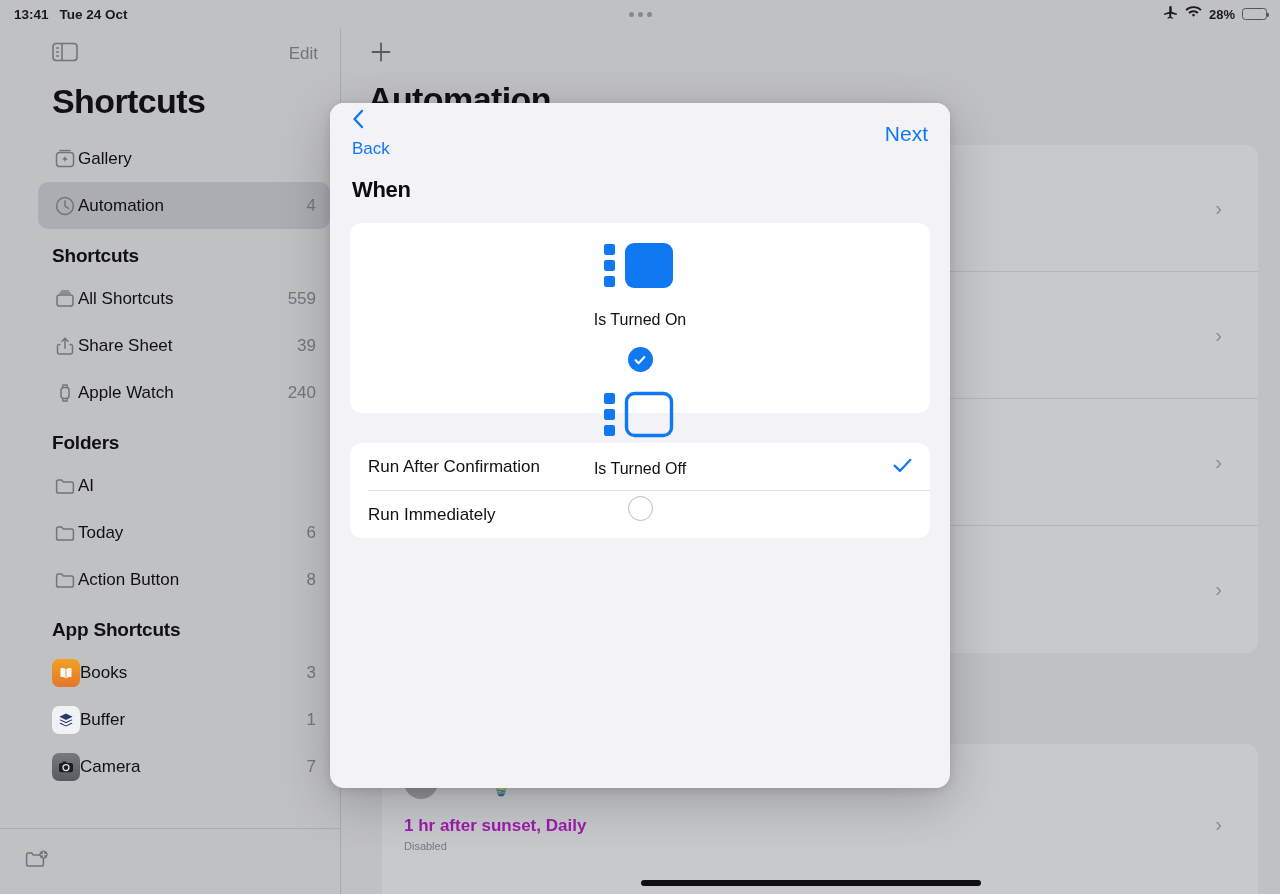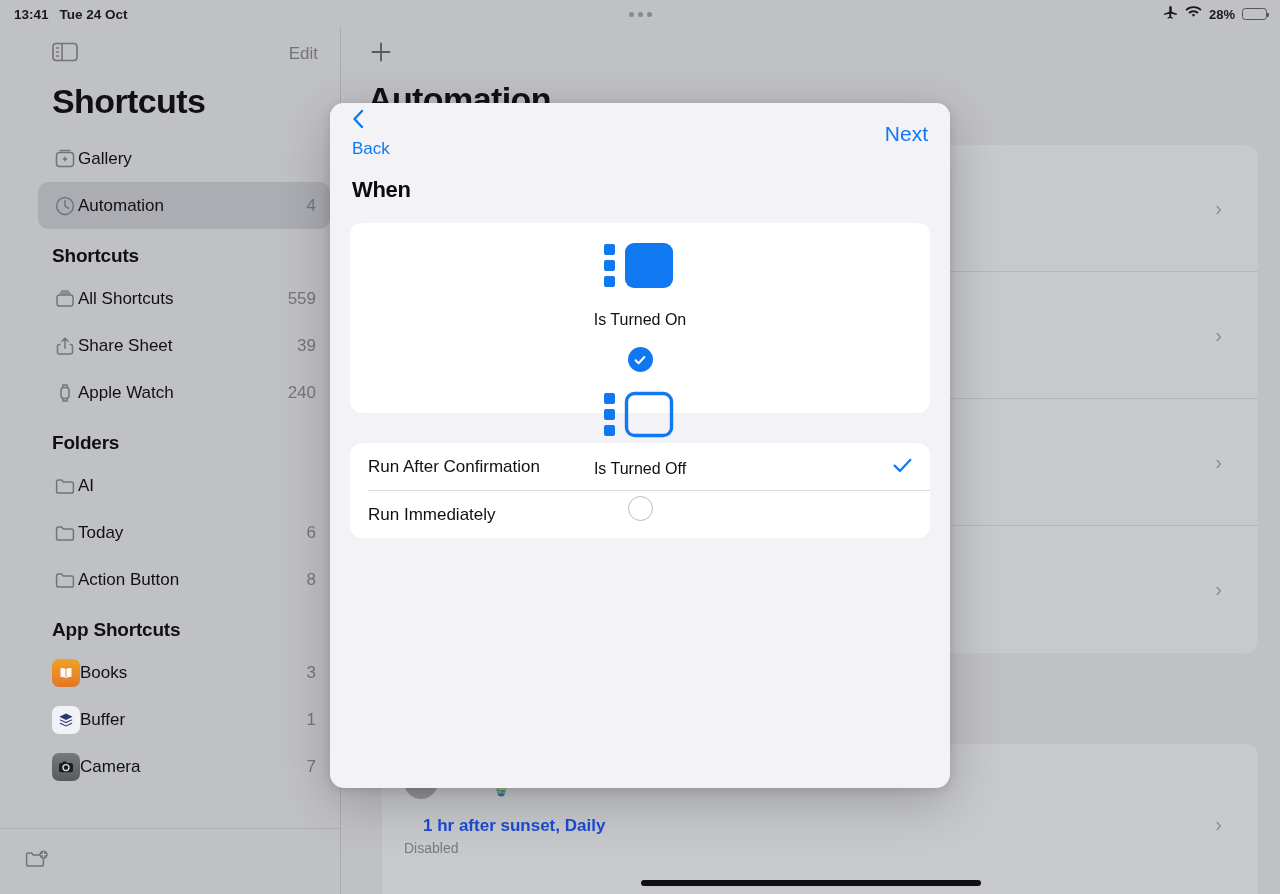--- a/index.html
+++ b/index.html
@@ -94,22 +94,22 @@
   .bg-row:last-child { border-bottom: none; }
   .chev { color: #8e8f93; font-size: 20px; }
   .last-card {
     position: absolute; left: 40px; right: 22px; top: 716px; height: 160px;
     background: rgba(207,208,212,0.75); border-radius: 12px; padding: 18px 22px;
   }
   .lc-icons { display: flex; align-items: center; gap: 14px; height: 40px; }
   .lc-circle { width: 34px; height: 34px; border-radius: 50%; background: #98999d; }
   .lc-arrow { color: #8b8c90; font-size: 19px; }
   .lc-bulb { font-size: 26px; color: #d8a62a; line-height: 1; }
-  .lc-title { font-size: 17px; font-weight: bold; color: #1d4ed8; margin-top: 14px; margin-left: 19px; }
-  .lc-sub { font-size: 14px; color: #7c7d81; margin-top: 4px; }
+  .lc-title { font-size: 17px; font-weight: bold; color: #a21caf; margin-top: 14px; }
+  .lc-sub { font-size: 11px; color: #7c7d81; margin-top: 4px; }
   .lc-chev { position: absolute; right: 36px; top: 50%; transform: translateY(-50%);
              color: #8e8f93; font-size: 20px; }
   .home-ind { position: absolute; bottom: 8px; left: 50%; transform: translateX(-50%);
               width: 340px; height: 6px; border-radius: 3px; background: #111113; }
 
   
   .scrim { position: absolute; inset: 0; background: rgba(0,0,0,0.02); }
   .modal {
     position: absolute; left: 330px; top: 103px; width: 620px; height: 685px;
     background: #f2f2f7; border-radius: 14px; overflow: hidden;

